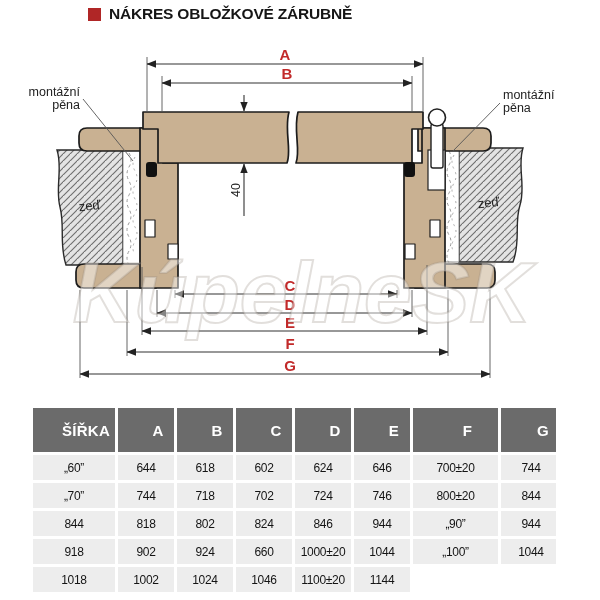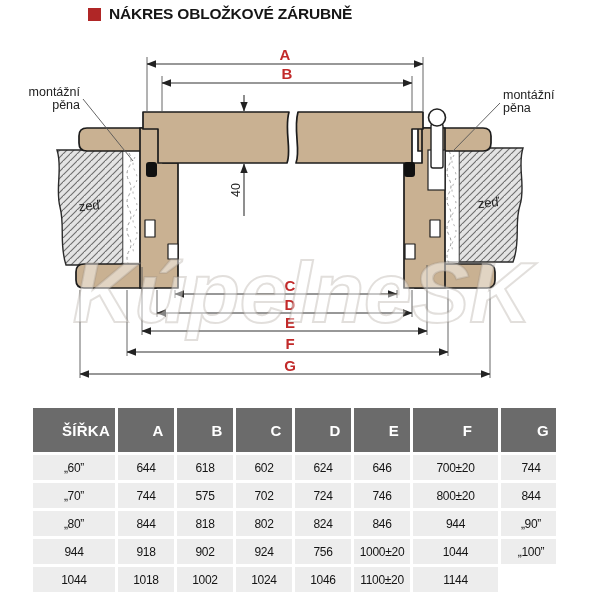--- a/index.html
+++ b/index.html
@@ -164,41 +164,40 @@
     <div class="td">644</div>
     <div class="td">618</div>
     <div class="td">602</div>
     <div class="td">624</div>
     <div class="td">646</div>
     <div class="td">700±20</div>
     <div class="td">744</div>
 
     <div class="td">„70”</div>
     <div class="td">744</div>
-    <div class="td">575</div>
+    <div class="td">718</div>
     <div class="td">702</div>
     <div class="td">724</div>
     <div class="td">746</div>
     <div class="td">800±20</div>
     <div class="td">844</div>
 
-    <div class="td">„80”</div>
     <div class="td">844</div>
     <div class="td">818</div>
     <div class="td">802</div>
     <div class="td">824</div>
     <div class="td">846</div>
     <div class="td">944</div>
 
     <div class="td">„90”</div>
     <div class="td">944</div>
     <div class="td">918</div>
     <div class="td">902</div>
     <div class="td">924</div>
-    <div class="td">756</div>
+    <div class="td">660</div>
     <div class="td">1000±20</div>
     <div class="td">1044</div>
 
     <div class="td">„100”</div>
     <div class="td">1044</div>
     <div class="td">1018</div>
     <div class="td">1002</div>
     <div class="td">1024</div>
     <div class="td">1046</div>
     <div class="td">1100±20</div>

